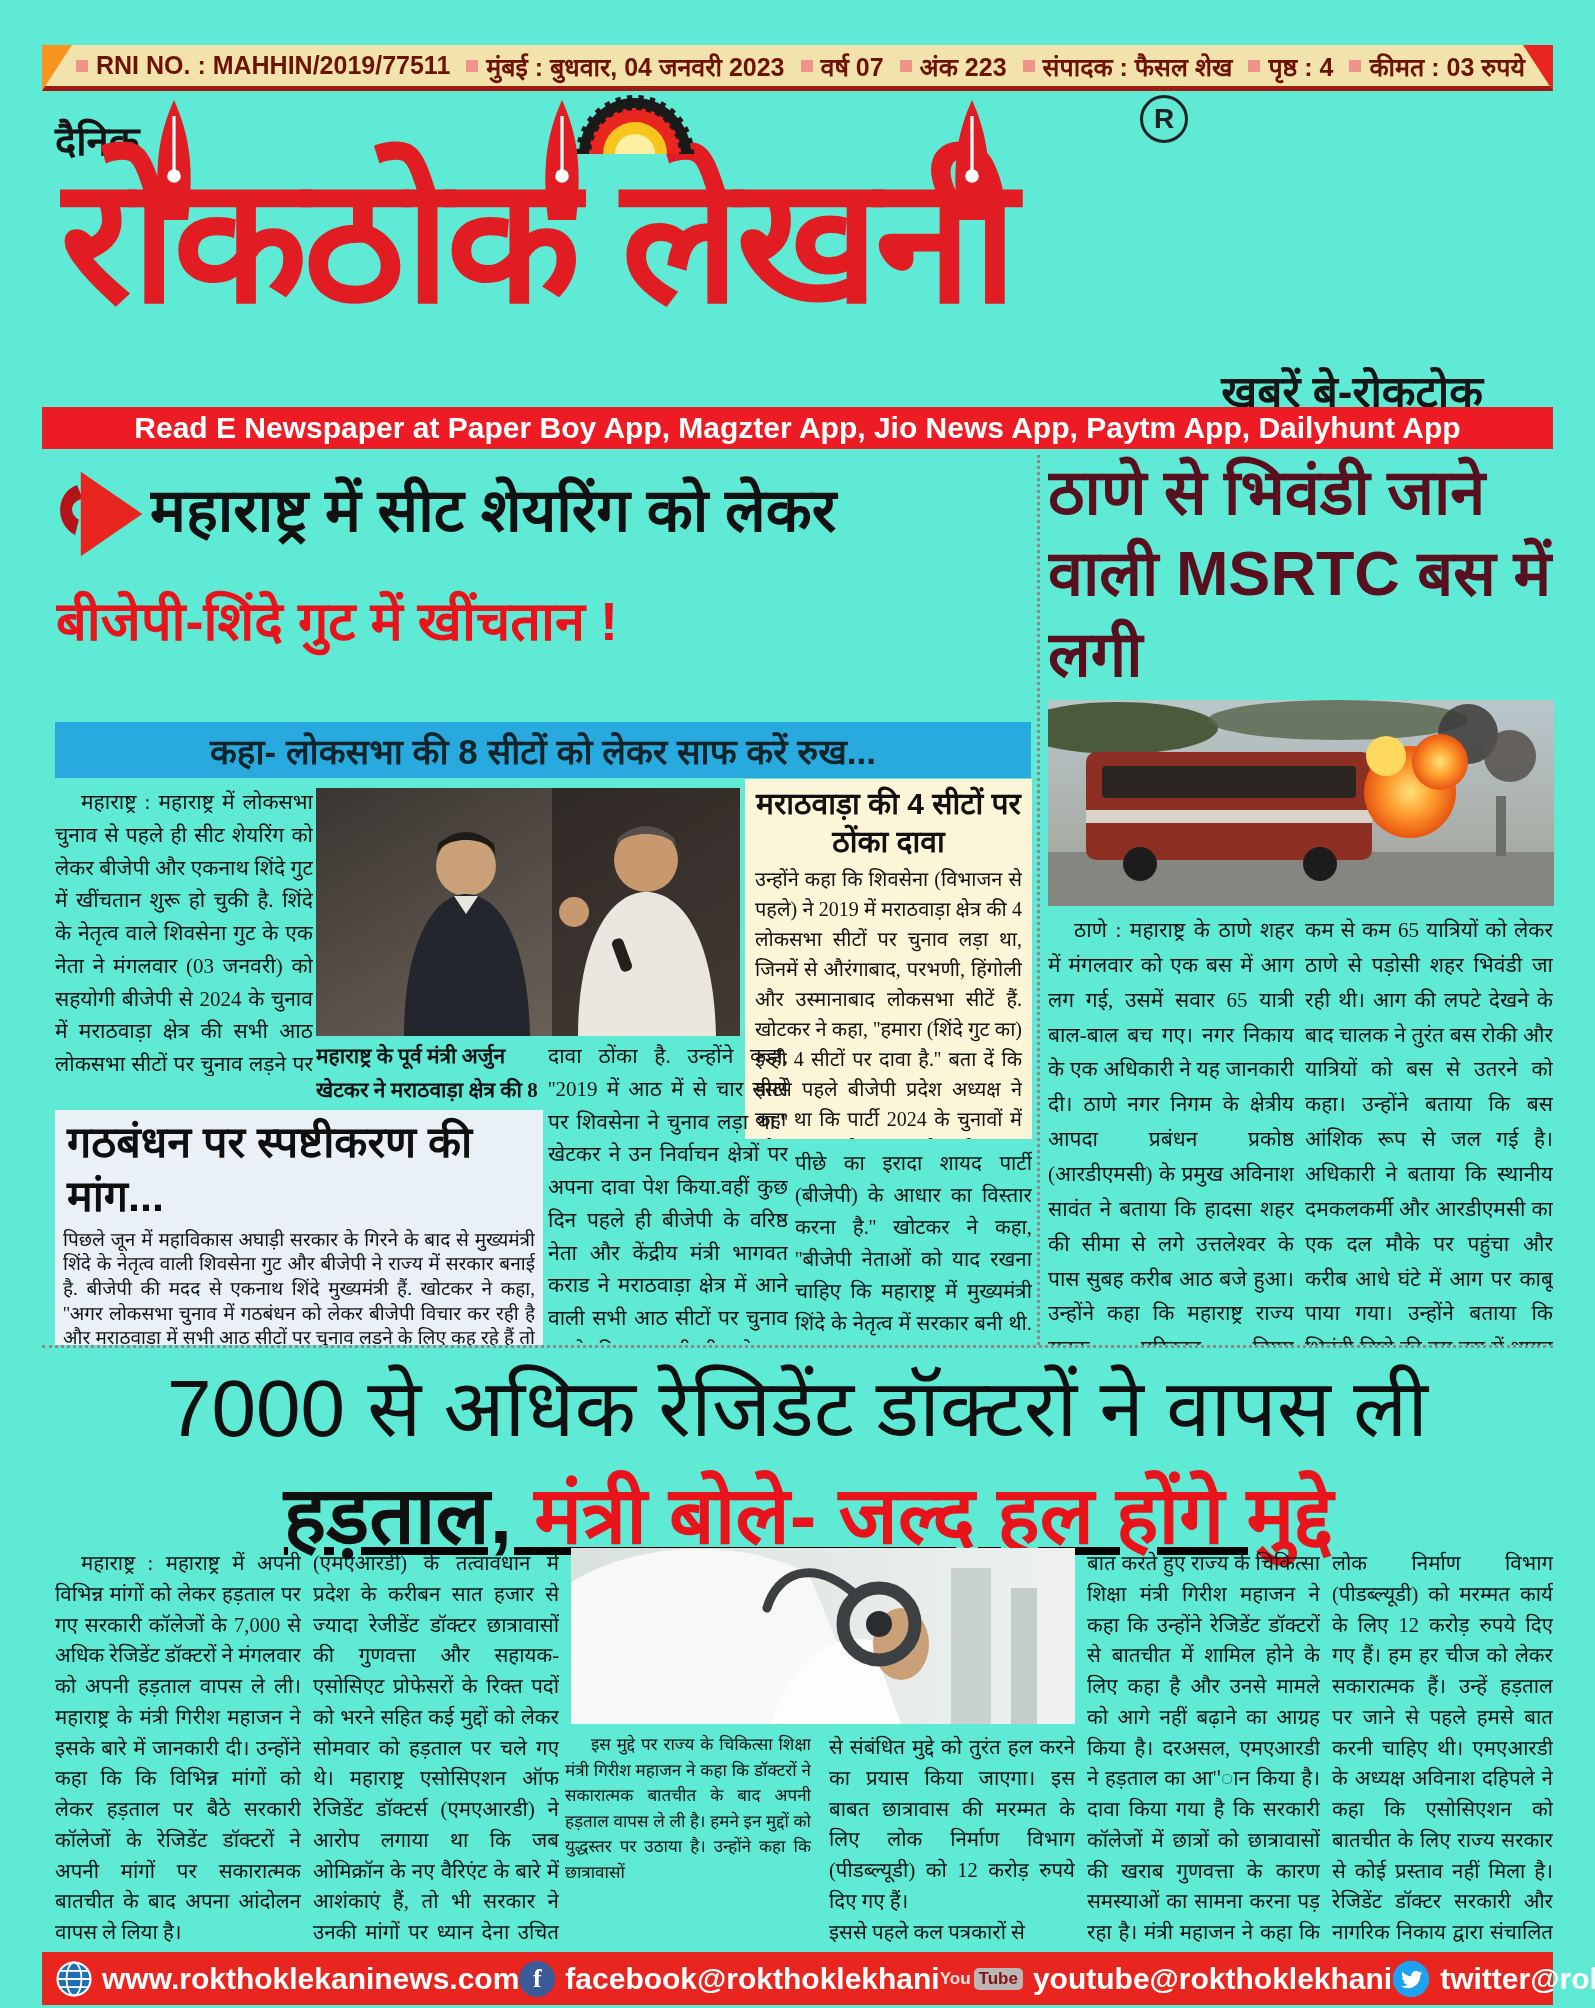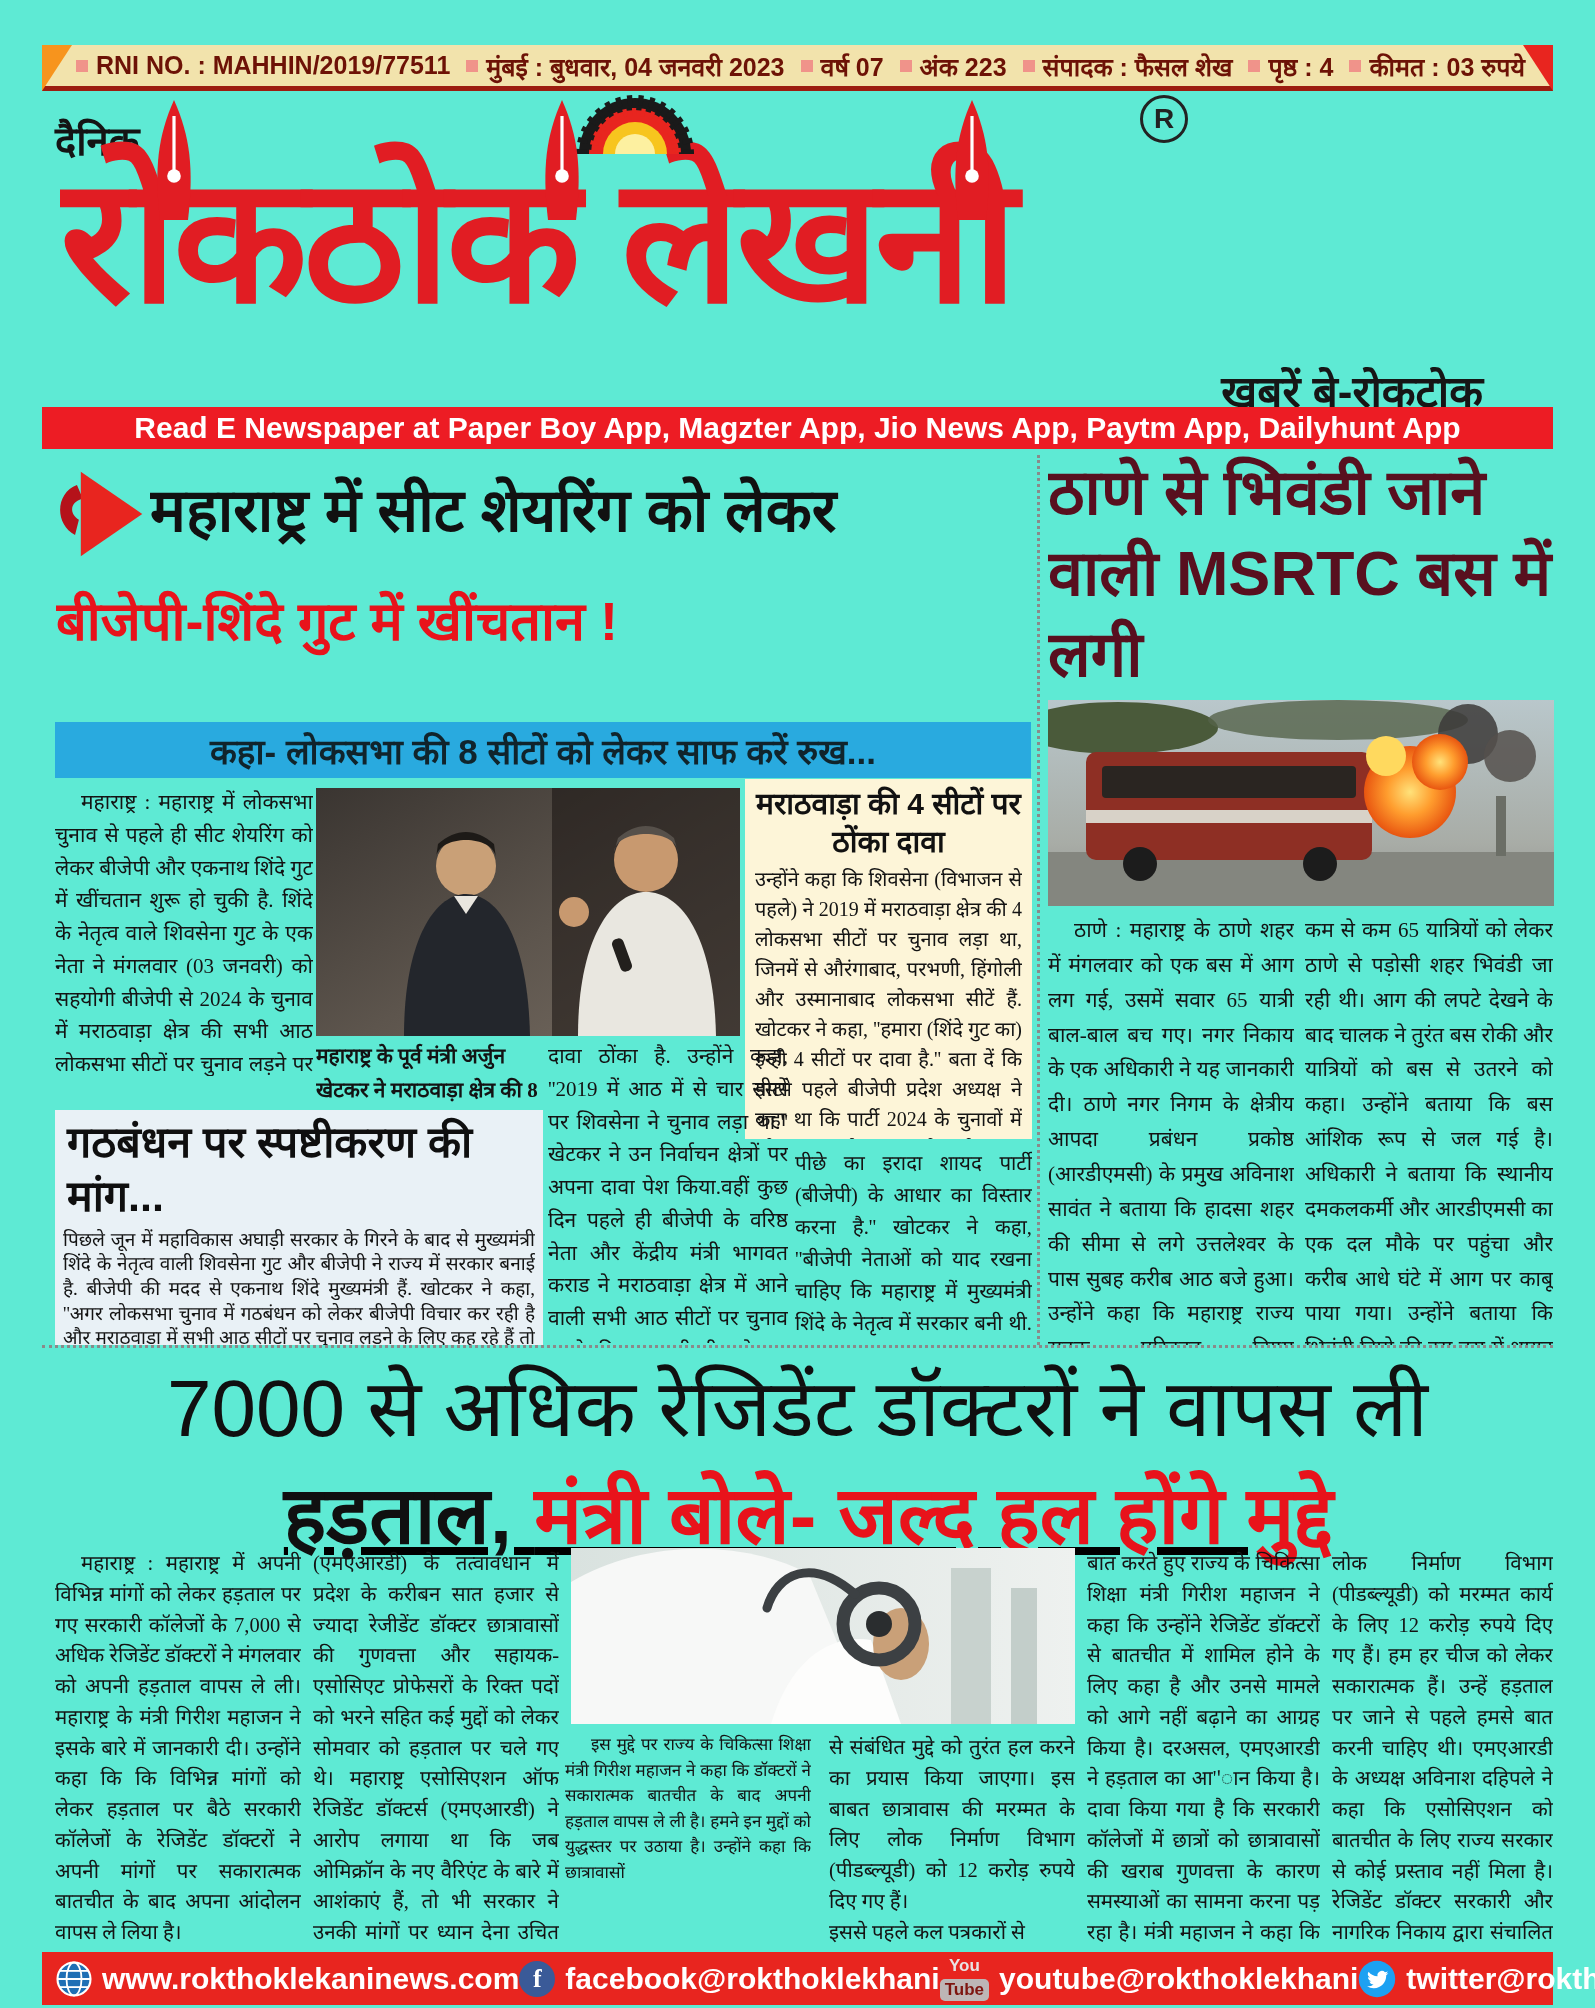--- a/index.html
+++ b/index.html
@@ -49,21 +49,21 @@
   .doc-head1{left:0;top:1350px;width:1595px;text-align:center;font-size:80px;font-weight:normal;color:#101010;white-space:nowrap;overflow:hidden;}
   .doc-head2{left:0;top:1446px;width:1595px;text-align:center;font-size:80px;font-weight:bold;white-space:nowrap;overflow:hidden;}
   .doc-head2 .blackpart{color:#101010;}
   .doc-head2 .redpart{color:#e8131b;}
   
   .footer{left:42px;top:1952px;width:1511px;height:53px;background:#e8251f;display:flex;align-items:center;
           justify-content:space-between;padding:0 14px;box-sizing:border-box;}
   .f-item{display:flex;align-items:center;gap:10px;color:#ffffff;font-size:30px;font-weight:bold;white-space:nowrap;}
   .fb-ic{width:36px;height:36px;border-radius:50%;background:#3a5a98;color:#fff;font-size:26px;font-weight:bold;
          display:flex;align-items:center;justify-content:center;font-family:"Liberation Serif",serif;}
-  .yt-logo{display:inline-flex;align-items:center;gap:3px;font-size:17px;font-weight:bold;color:#e9e3e3;flex-direction:column;}
+  .yt-logo{display:inline-flex;align-items:center;gap:3px;font-size:17px;font-weight:bold;color:#e9e3e3;}
   .yt-tube{background:#bdb6b6;color:#7e1510;border-radius:5px;padding:1px 5px;}
   .photo{overflow:hidden;background:#777;}
   svg{display:block;}
 </style>
 </head>
 <body>
 
 <div id="page">
 
   <header class="abs topbar">

